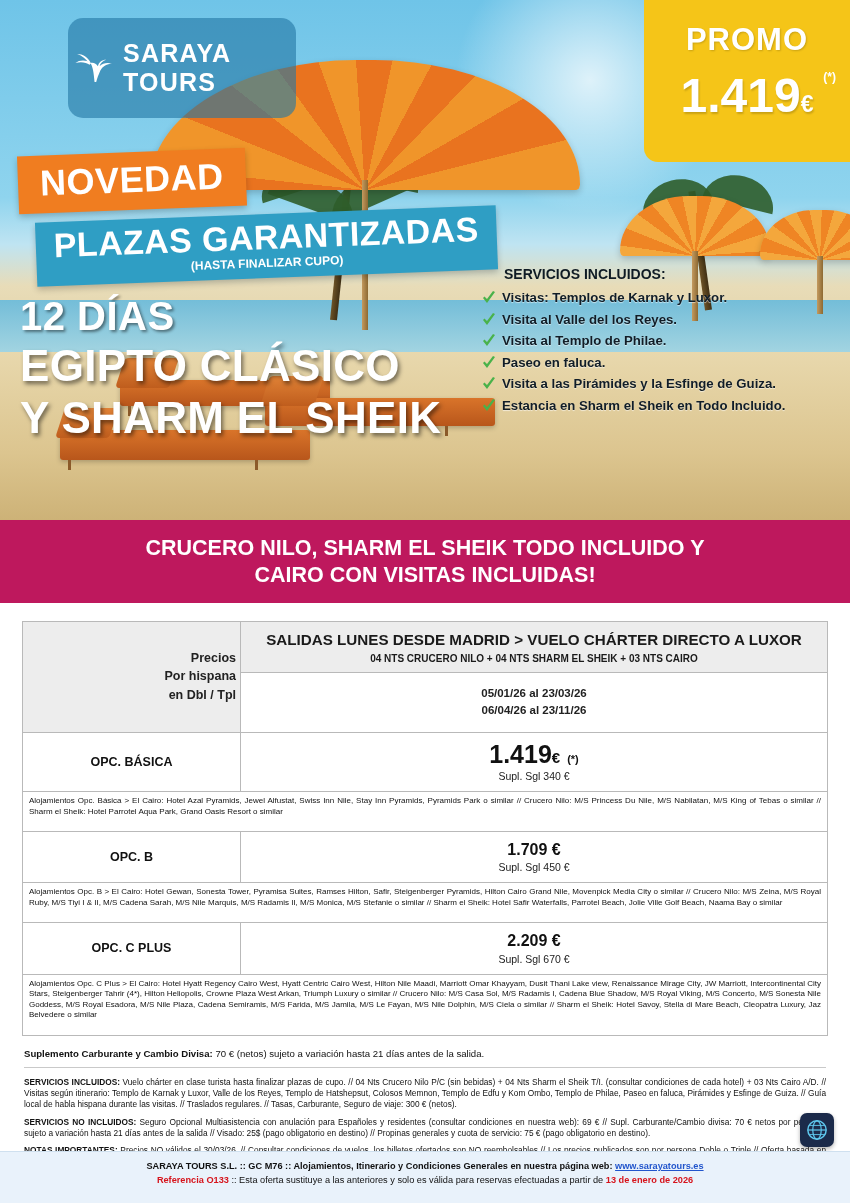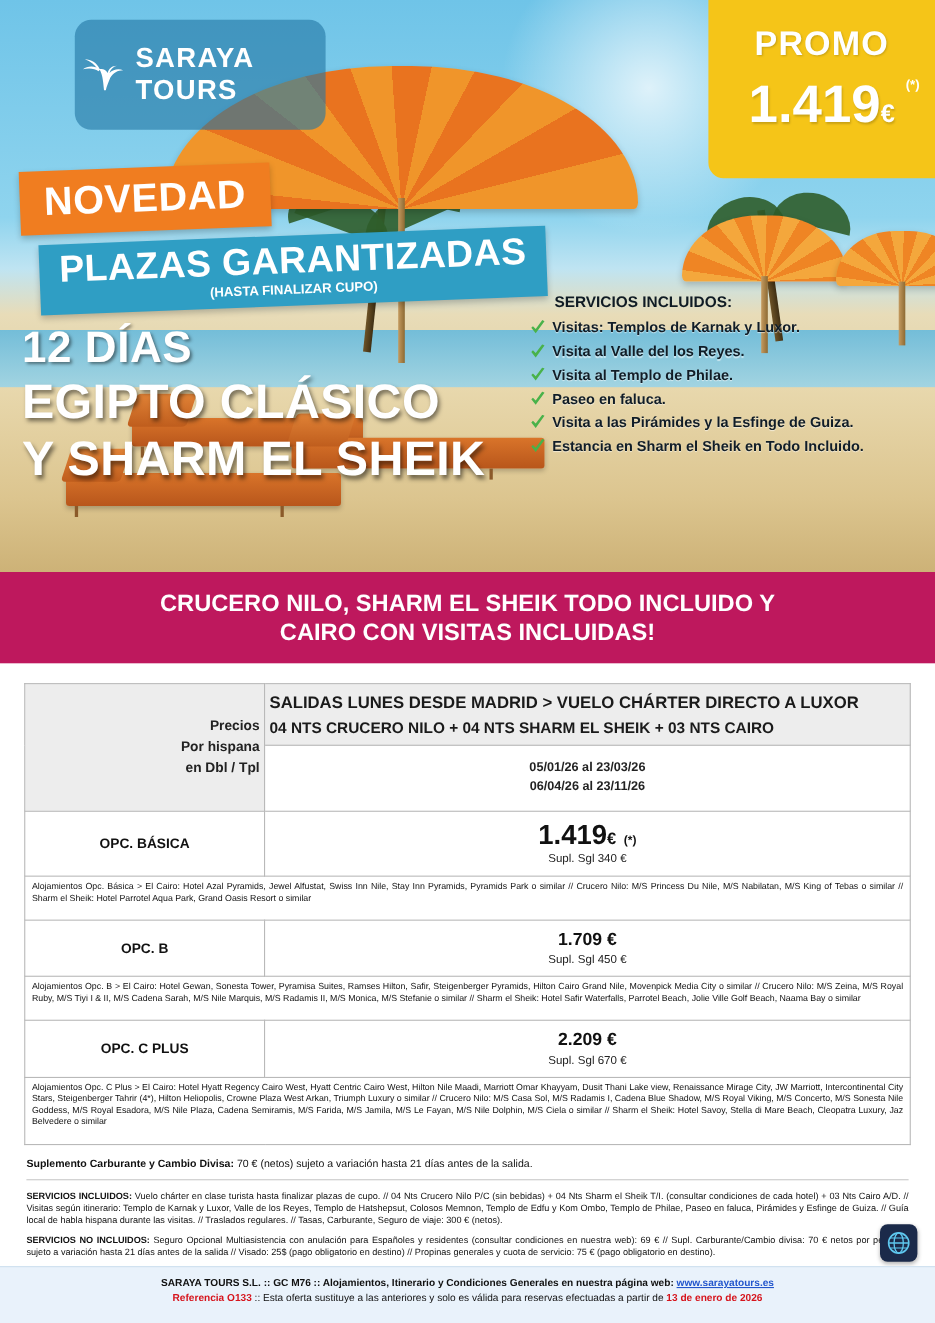--- a/index.html
+++ b/index.html
@@ -203,24 +203,24 @@
     border: 1px solid #b9b9b9;
     border-collapse: collapse;
     table-layout: fixed;
   }
   .tbl td { border: 1px solid #b9b9b9; vertical-align: middle; }
   .col-left { width: 218px; background: #ededed; text-align: right; }
   .col-left .hdr {
     font-size: 12.5px; font-weight: bold; color: #222; line-height: 1.5; padding: 14px 4px;
   }
   .head-main {
-    background: #ededed; text-align: left; padding: 9px 4px 8px 4px; margin-left: 32px;
+    background: #ededed; text-align: center; padding: 9px 4px 8px 4px; margin-left: 32px;
   }
   .head-main .h1 { font-size: 15.2px; font-weight: bold; color: #1a1a1a; }
-  .head-main .h2 { font-size: 14px; font-weight: bold; color: #1a1a1a; margin-top: 5px; }
+  .head-main .h2 { font-size: 10px; font-weight: bold; color: #1a1a1a; margin-top: 5px; }
   .dates { text-align: center; padding: 12px 4px; }
   .dates div { font-size: 11.5px; font-weight: bold; color: #222; line-height: 1.5; }
 
   .opt-label { font-size: 12.5px; font-weight: bold; text-align: center; color: #111; padding: 10px 4px; }
   .price-cell { text-align: center; padding: 8px 4px 9px 4px; }
   .price-big { font-size: 25px; font-weight: bold; color: #111; line-height: 1.1; }
   .price-big .cur { font-size: 15px; }
   .price-big .star { font-size: 11px; }
   .price-mid { font-size: 16px; font-weight: bold; color: #111; line-height: 1.2; text-align: center; }
   .supl { font-size: 10.5px; color: #222; margin-top: 2px; }

